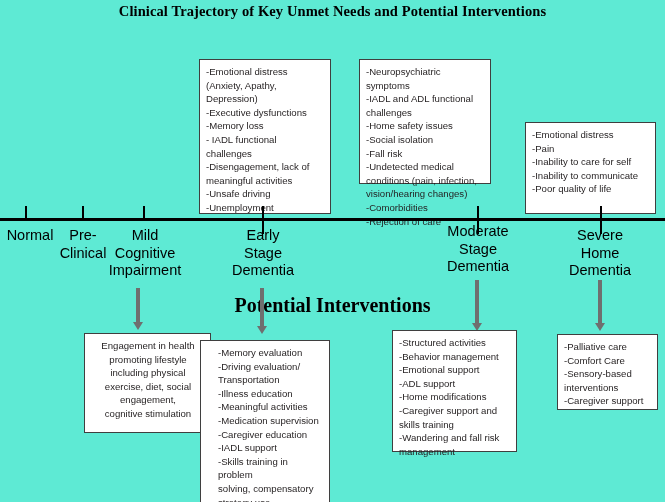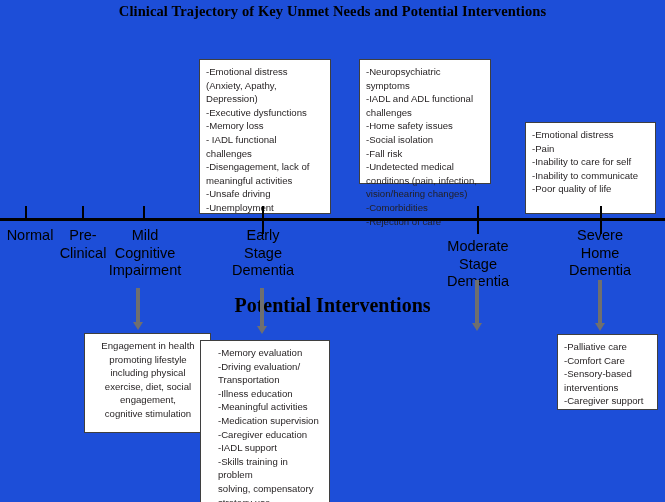--- a/index.html
+++ b/index.html
@@ -4,21 +4,21 @@
 <style>
   html, body {
     margin: 0;
     padding: 0;
     background: #ffffff;
   }
   #canvas {
     position: relative;
     width: 665px;
     height: 502px;
-    background: #1d4ed8;
+    background: #5eead4;
     overflow: hidden;
     font-family: "Liberation Sans", sans-serif;
     color: #000000;
   }
 
   
   .title-line {
     position: absolute;
     width: 100%;
     text-align: center;
@@ -164,21 +164,21 @@
 
   <div class="stage-label" style="left:0px;   top:227px; width:60px;">Normal</div>
   <div class="stage-label" style="left:50px;  top:227px; width:66px;">Pre-
 Clinical</div>
   <div class="stage-label" style="left:106px; top:227px; width:78px;">Mild
 Cognitive
 Impairment</div>
   <div class="stage-label" style="left:226px; top:227px; width:74px;">Early
 Stage
 Dementia</div>
-  <div class="stage-label" style="left:436px; top:238px; width:84px;">Moderate
+  <div class="stage-label" style="left:436px; top:223px; width:84px;">Moderate
 Stage
 Dementia</div>
   <div class="stage-label" style="left:560px; top:227px; width:80px;">Severe
 Home
 Dementia</div>
 
   <div id="interventions-heading">Potential Interventions</div>
 
   <div class="arrow" style="left:136px; top:288px; height:36px;"></div>
   <div class="arrow-head" style="left:132.5px; top:322px;"></div>
@@ -210,20 +210,31 @@
 -Medication supervision
 -Caregiver education
 -IADL support
 -Skills training in problem
  solving, compensatory
  strategy use
 -Advanced care planning
 -Care coordination skills</span>
   </div>
 
+  <div class="box" id="interv-moderate" style="left:392px; top:330px; width:125px; height:122px;">
+    <span class="box-text">-Structured activities
+-Behavior management
+-Emotional support
+-ADL support
+-Home modifications
+ -Caregiver support and
+skills training
+-Wandering and fall risk
+management</span>
+  </div>
 
   <div class="box" id="interv-severe" style="left:557px; top:334px; width:101px; height:76px;">
     <span class="box-text">-Palliative care
  -Comfort Care
 -Sensory-based
  interventions
  -Caregiver support</span>
   </div>
 
 </div>

